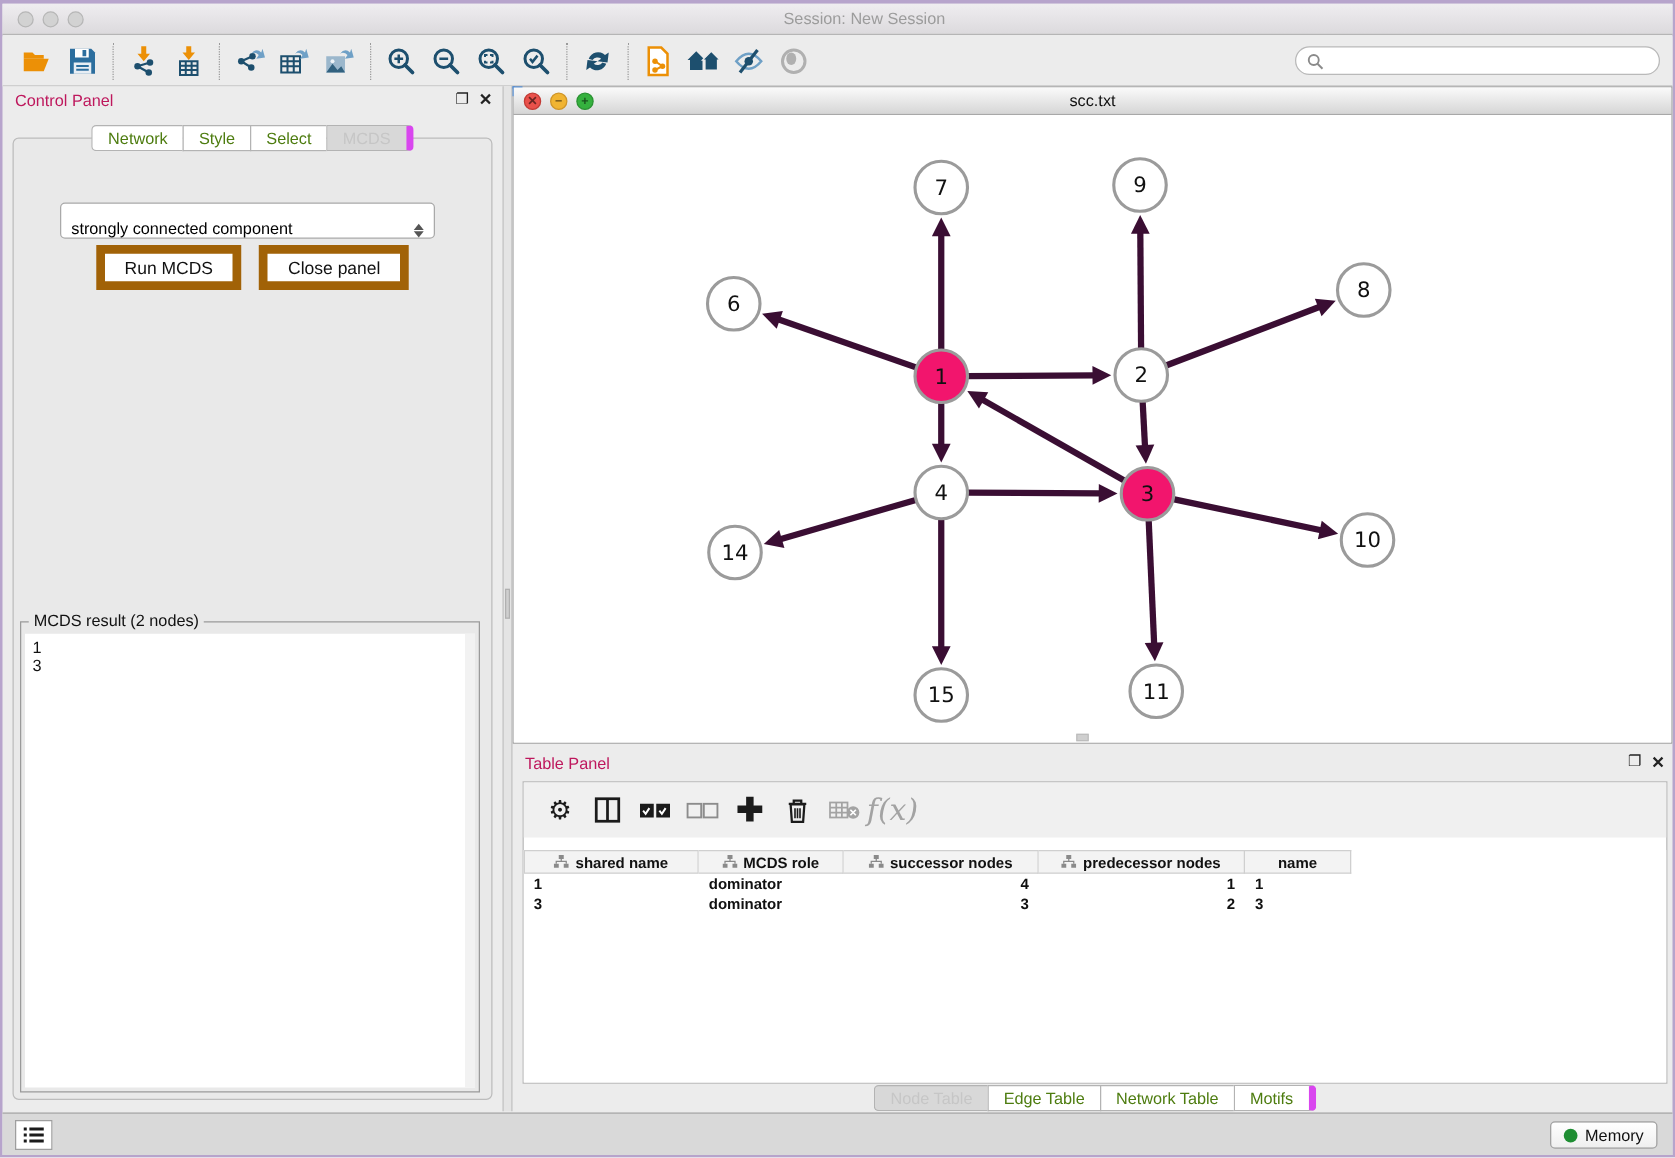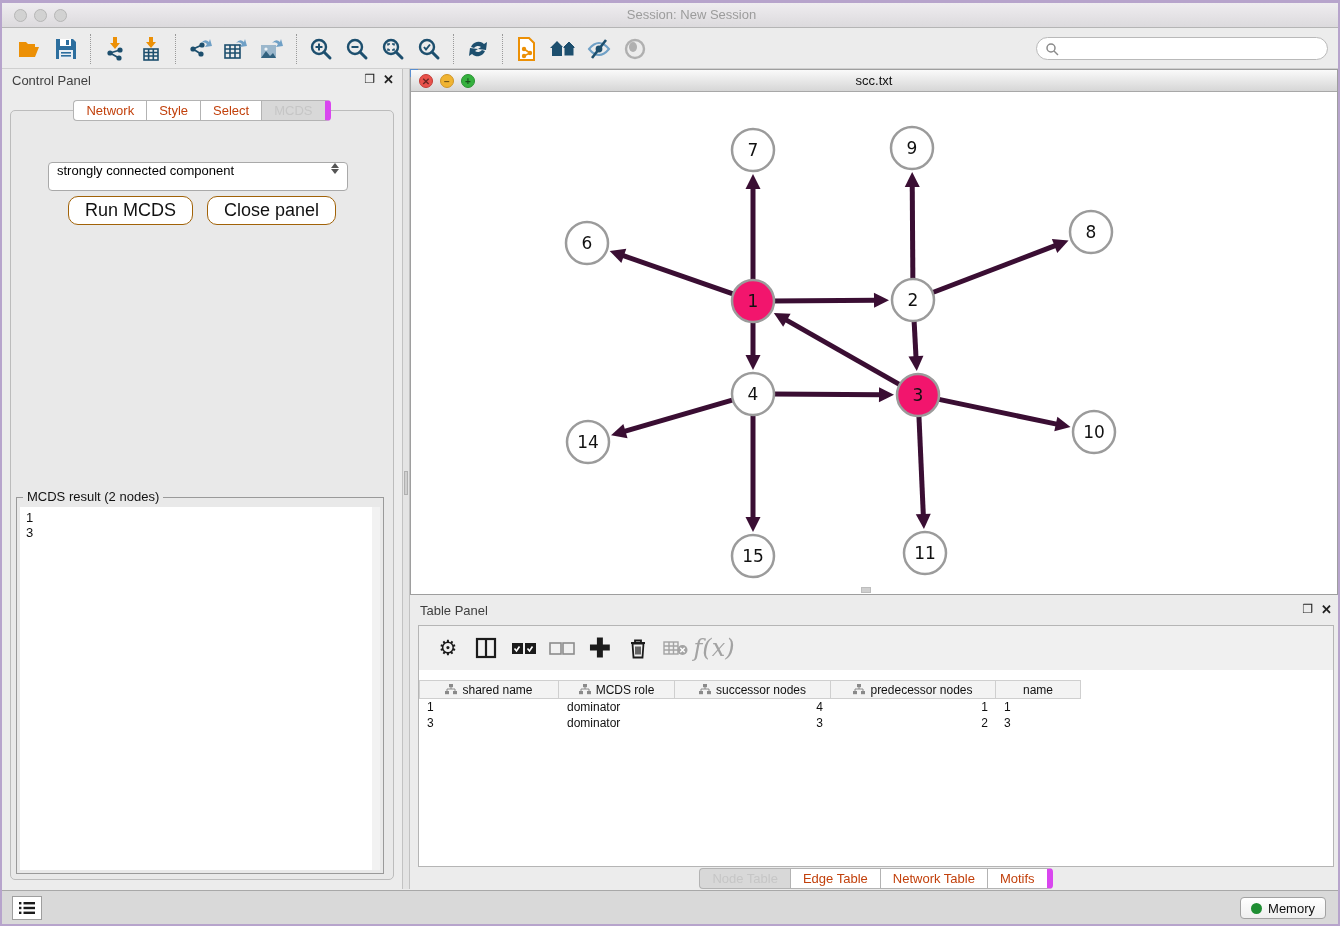--- a/index.html
+++ b/index.html
@@ -24,52 +24,52 @@
     justify-content:center; cursor:default; }
   .tsep { width:1px; height:30px; border-left:1px dotted #9a9a9a; margin:0 6px; }
   .searchbox { position:absolute; right:10px; top:8px; width:292px; height:23px;
     background:#fff; border:1px solid #b9b9b9; border-radius:12px; display:flex;
     align-items:center; padding-left:8px; }
   .searchbox input { border:none; outline:none; flex:1; font-size:12px;
     background:transparent; font-family:"Liberation Sans",sans-serif; }
 
   
   .cpanel { position:absolute; left:0; top:66px; width:400px; height:820px; }
-  .panel-head { position:absolute; left:10px; top:4px; font-size:13px; color:#404040; }
+  .panel-head { position:absolute; left:10px; top:4px; font-size:13px; color:#be185d; }
   .panel-icons { position:absolute; right:8px; top:3px; display:flex; gap:8px;
     font-size:13px; color:#222; }
   .panel-icons span { cursor:default; }
   .float-glyph { font-size:12px; }
   .close-glyph { font-weight:bold; }
 
   .tabrow { position:absolute; left:0; top:31px; width:100%; display:flex;
     justify-content:center; z-index:2; }
   .tab { font-size:13px; padding:2px 12px; background:#fff; border:1px solid #b3b3b3;
-    border-right:none; color:#c2410c; cursor:default; }
+    border-right:none; color:#4d7c0f; cursor:default; }
   .tab:first-child { border-radius:4px 0 0 4px; }
   .tab:last-child { border-right:6px solid #d946ef; border-radius:0 4px 4px 0; }
   .tab.active { background:#d8d8d8; color:#c6c6c6; }
 
   .cbody { position:absolute; left:8px; right:8px; top:41px; height:770px;
     background:#e9e9e9; border:1px solid #bcbcbc; border-radius:5px; }
   .opt-label { position:absolute; left:0; right:0; top:30px; text-align:center;
     font-size:13px; color:#111; }
   .dropdown { position:absolute; left:37px; right:45px; top:51px; height:29px;
     background:#fff; border:1px solid #a9a9a9; border-radius:4px; display:flex;
-    align-items:flex-start; padding:0 8px; font-size:13px; cursor:default; }
+    align-items:flex-end; padding:0 8px; font-size:13px; cursor:default; }
   .dropdown .dd-text { flex:1; }
   .dd-arrows { display:flex; flex-direction:column; align-items:center; gap:1px; }
   .dd-arrows i { width:0; height:0; border-left:4px solid transparent;
     border-right:4px solid transparent; }
   .dd-up { border-bottom:5px solid #555; }
   .dd-down { border-top:5px solid #555; }
   .btnrow { position:absolute; left:0; right:0; top:85px; display:flex;
     justify-content:center; gap:14px; }
-  .pbtn { font-size:18px; padding:3px 16px; background:#fff; border:1px solid #a16207;
-    border-radius:10px; color:#111; cursor:default; font-family:"Liberation Sans",sans-serif; }
+  .pbtn { font-size:14px; padding:3px 16px; background:#fff; border:7px solid #a16207;
+    border-radius:0; color:#111; cursor:default; font-family:"Liberation Sans",sans-serif; }
 
   .fieldset { position:absolute; left:5px; right:9px; top:386px; bottom:5px;
     border:1px solid #9a9a9a;padding-left:20px; }
   .fieldset .legend { position:absolute; top:-9px; left:6px; background:#e9e9e9;
     padding:0 4px; font-size:13px; color:#111; }
   .result-area { position:absolute; left:3px; right:3px; top:9px; bottom:3px;
     background:#fff; font-size:13px; color:#111; padding:3px 6px;
     font-family:"Liberation Sans",sans-serif; white-space:pre; }
   .result-scroll { position:absolute; right:3px; top:9px; bottom:3px; width:8px;
     background:#f2f2f2; }
@@ -106,21 +106,21 @@
   .ttoolbar { position:absolute; left:0; right:0; top:0; height:44px;
     background:#f0f0f0; display:flex; align-items:center; padding-left:12px; gap:4px; }
   .ttbtn { width:34px; height:32px; display:flex; align-items:center;
     justify-content:center; cursor:default; }
   .gear-glyph { font-size:21px; color:#1b1b1b; }
   .plus-glyph { font-size:26px; font-weight:bold; color:#1b1b1b; line-height:20px; }
   .fx-glyph { font-family:"DejaVu Serif",serif; font-style:italic; font-size:24px;
     color:#a3a3a3; }
 
   .ttable { position:absolute; left:0; right:0; top:54px; bottom:0; background:#fff;
-    font-size:12px; color:#111; }
+    font-size:12px; color:#111;font-weight:bold; }
   .thead, .trow { display:grid; grid-template-columns:140px 116px 156px 165px 85px; }
   .thead { height:19px; }
   .th { background:#f3f3f3; border-top:1px solid #cfcfcf; border-bottom:1px solid #cfcfcf;
     border-right:1px solid #cfcfcf; display:flex; align-items:center;
     justify-content:center; gap:5px; cursor:default; }
   .th:first-child { border-left:1px solid #cfcfcf; }
   .trow { height:16px; }
   .td { display:flex; align-items:center; padding:0 8px; }
   .td:nth-child(3), .td:nth-child(4) { justify-content:flex-end; }
 

